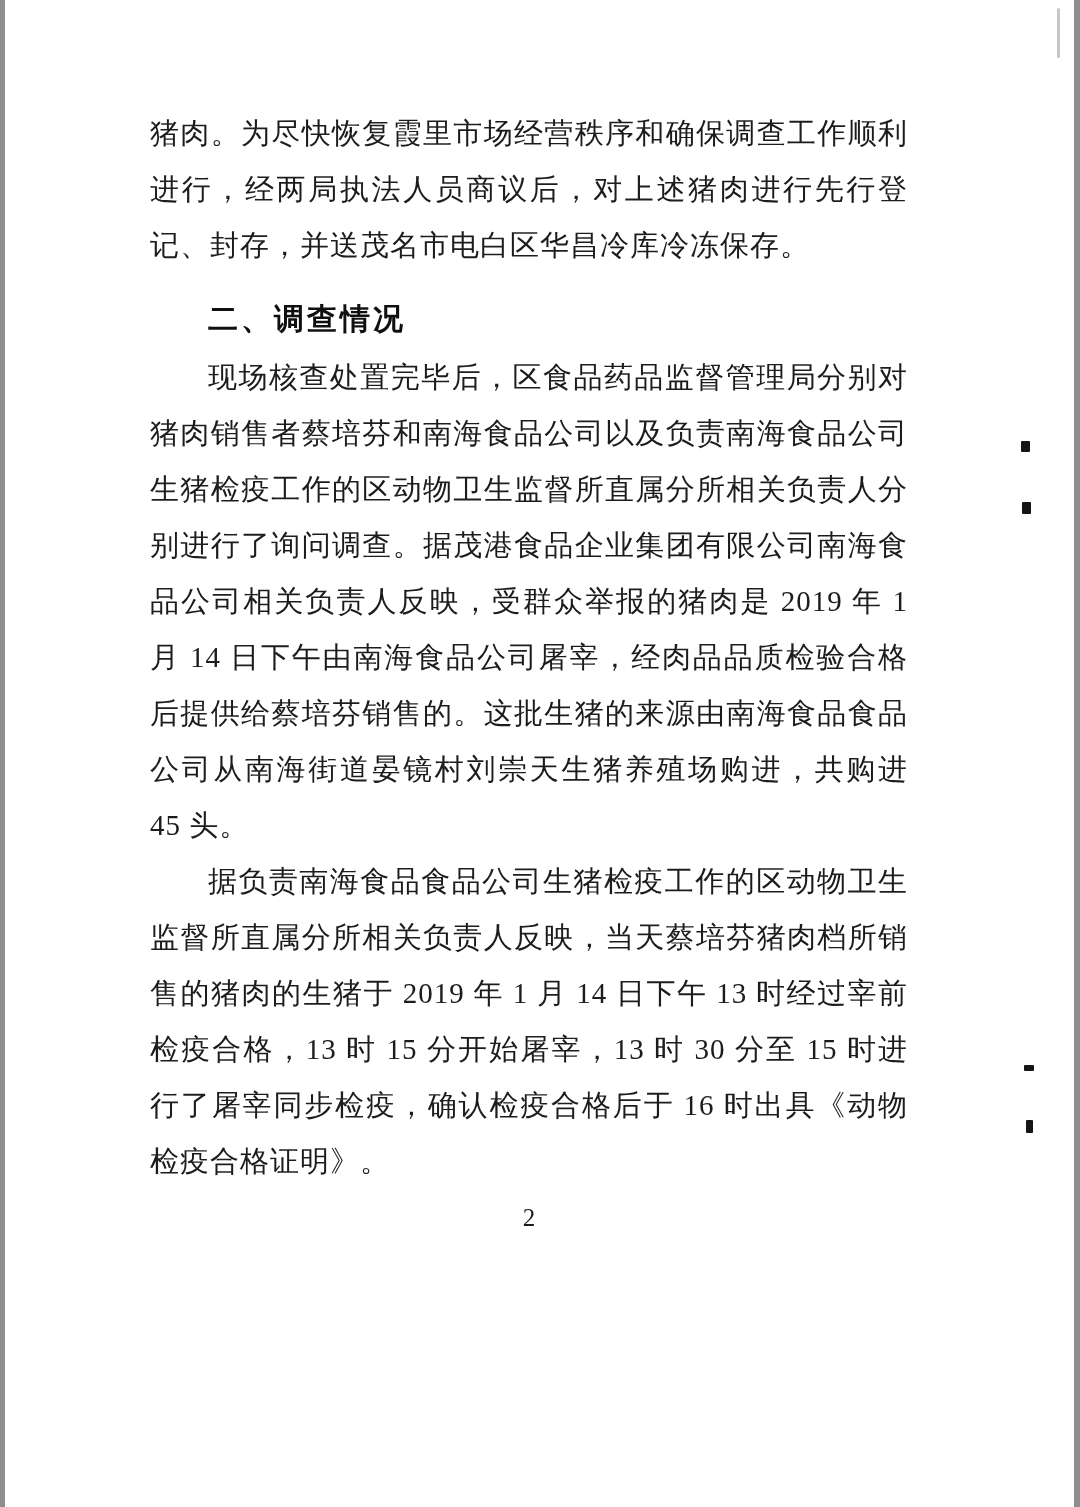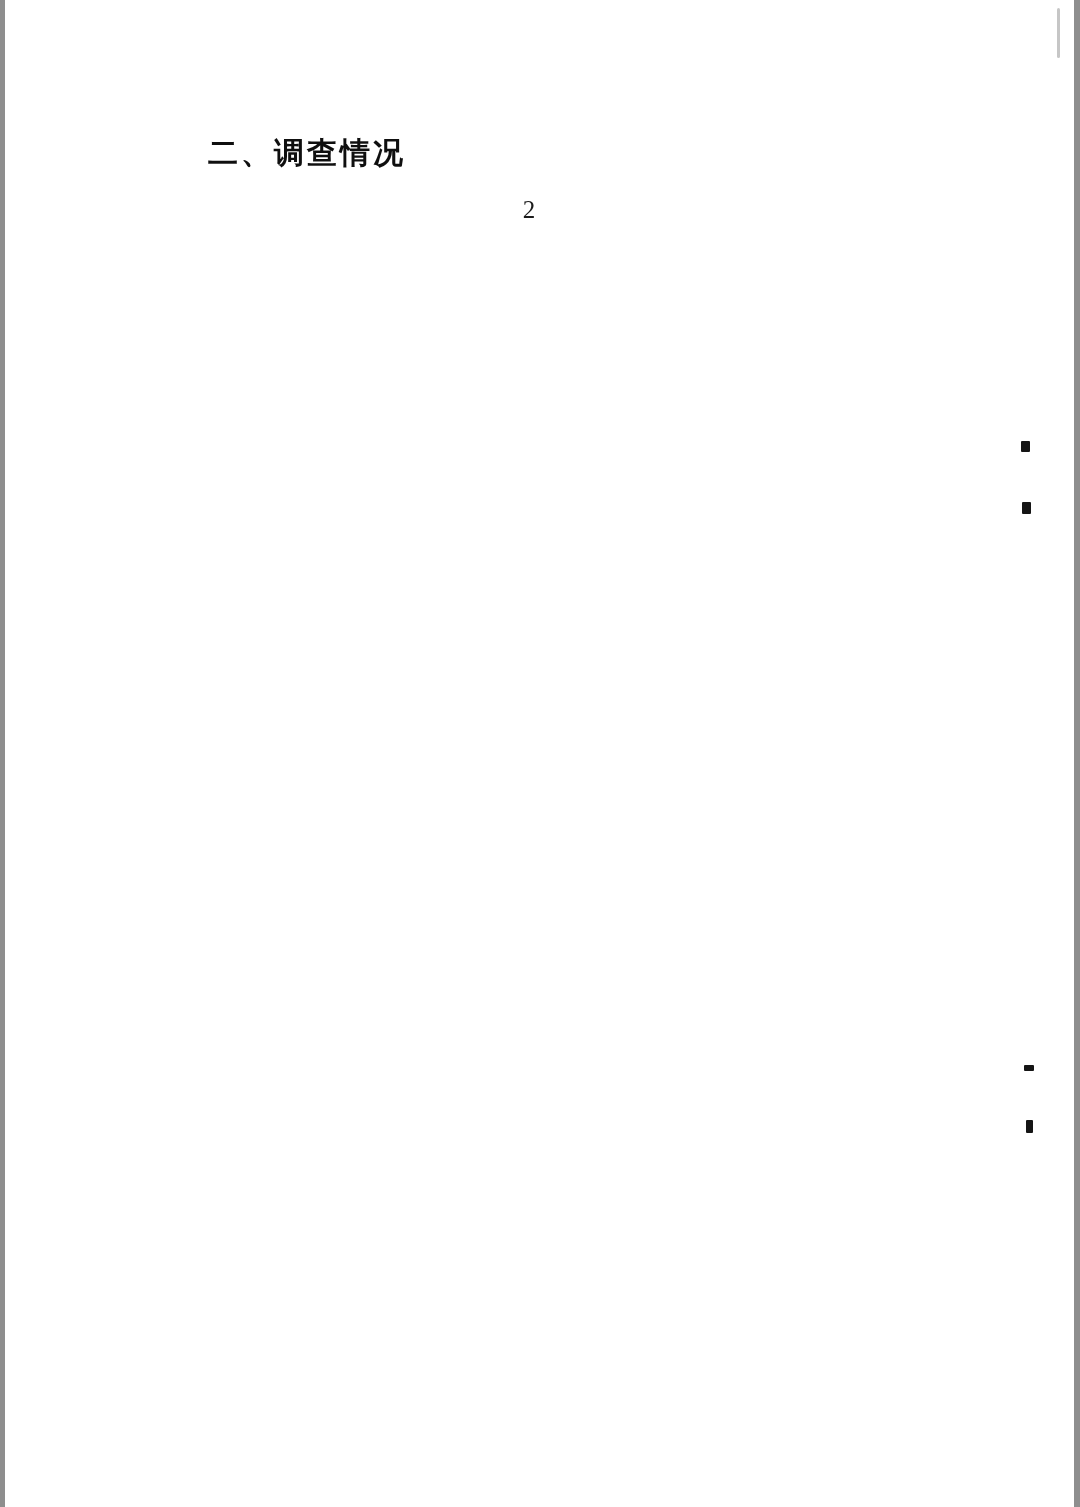--- a/index.html
+++ b/index.html
@@ -64,42 +64,45 @@
   p.indent { text-indent: 58px; }
 
   h2.heading {
     margin: 20px 0 0 0;
     font-size: 30px;
     line-height: 56px;
     font-weight: bold;
     letter-spacing: 3px;
     text-indent: 58px;
     color: #0f0f0f;
-    font-family: Liberation Serif, serif;
+    font-family: Liberation Mono, monospace;
   }
   h2.heading-2 { margin-top: 18px; }
 
   .page-number {
     margin-top: 10px;
     text-align: center;
     font-size: 25px;
     line-height: 38px;
     color: #1c1c1c;
   }
 </style>
 </head>
 <body>
 
 <main>
 
   <div class="content">
+    <p class="body">猪肉。为尽快恢复霞里市场经营秩序和确保调查工作顺利进行，经两局执法人员商议后，对上述猪肉进行先行登记、封存，并送茂名市电白区华昌冷库冷冻保存。</p>
 
     <h2 class="heading">二、调查情况</h2>
 
+    <p class="body indent">现场核查处置完毕后，区食品药品监督管理局分别对猪肉销售者蔡培芬和南海食品公司以及负责南海食品公司生猪检疫工作的区动物卫生监督所直属分所相关负责人分别进行了询问调查。据茂港食品企业集团有限公司南海食品公司相关负责人反映，受群众举报的猪肉是 2019 年 1 月 14 日下午由南海食品公司屠宰，经肉品品质检验合格后提供给蔡培芬销售的。这批生猪的来源由南海食品食品公司从南海街道晏镜村刘崇天生猪养殖场购进，共购进 45 头。</p>
 
+    <p class="body indent">据负责南海食品食品公司生猪检疫工作的区动物卫生监督所直属分所相关负责人反映，当天蔡培芬猪肉档所销售的猪肉的生猪于 2019 年 1 月 14 日下午 13 时经过宰前检疫合格，13 时 15 分开始屠宰，13 时 30 分至 15 时进行了屠宰同步检疫，确认检疫合格后于 16 时出具《动物检疫合格证明》。</p>
 
 
 
     <div class="page-number">2</div>
   </div>
 
   <div class="edge edge-left"></div>
   <div class="edge edge-right"></div>
 
   <div class="scroll-line"></div>

